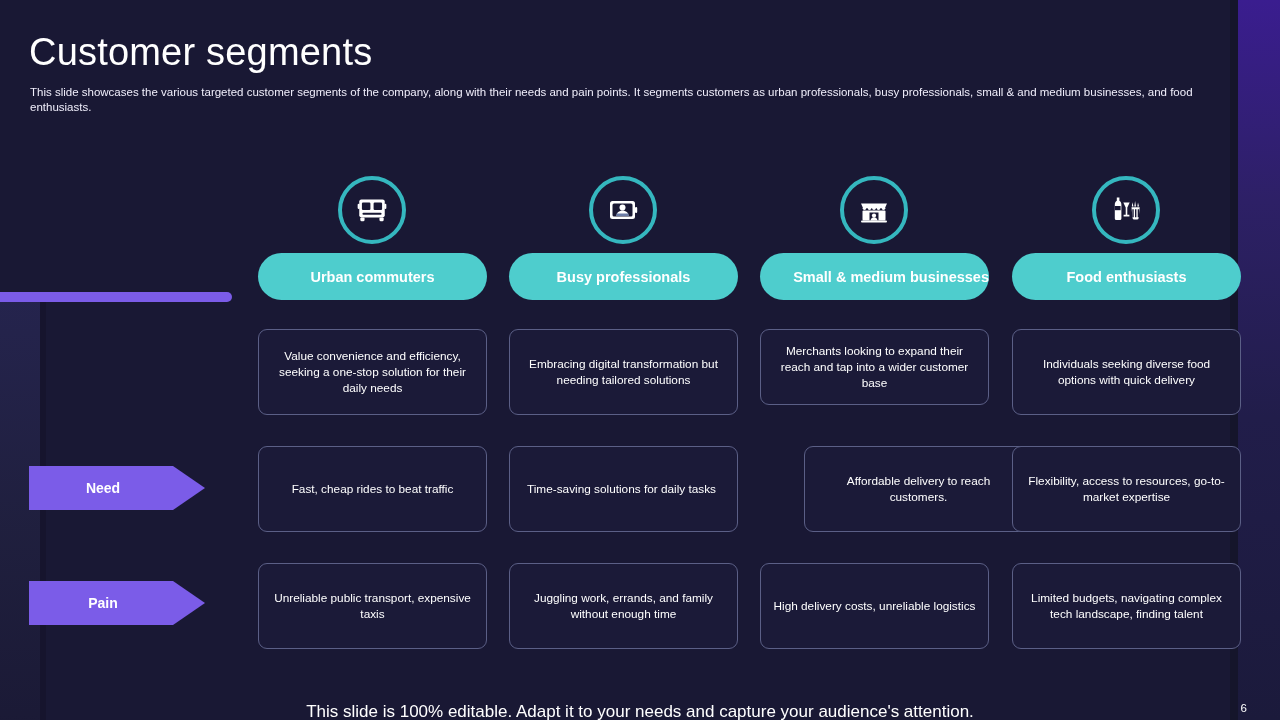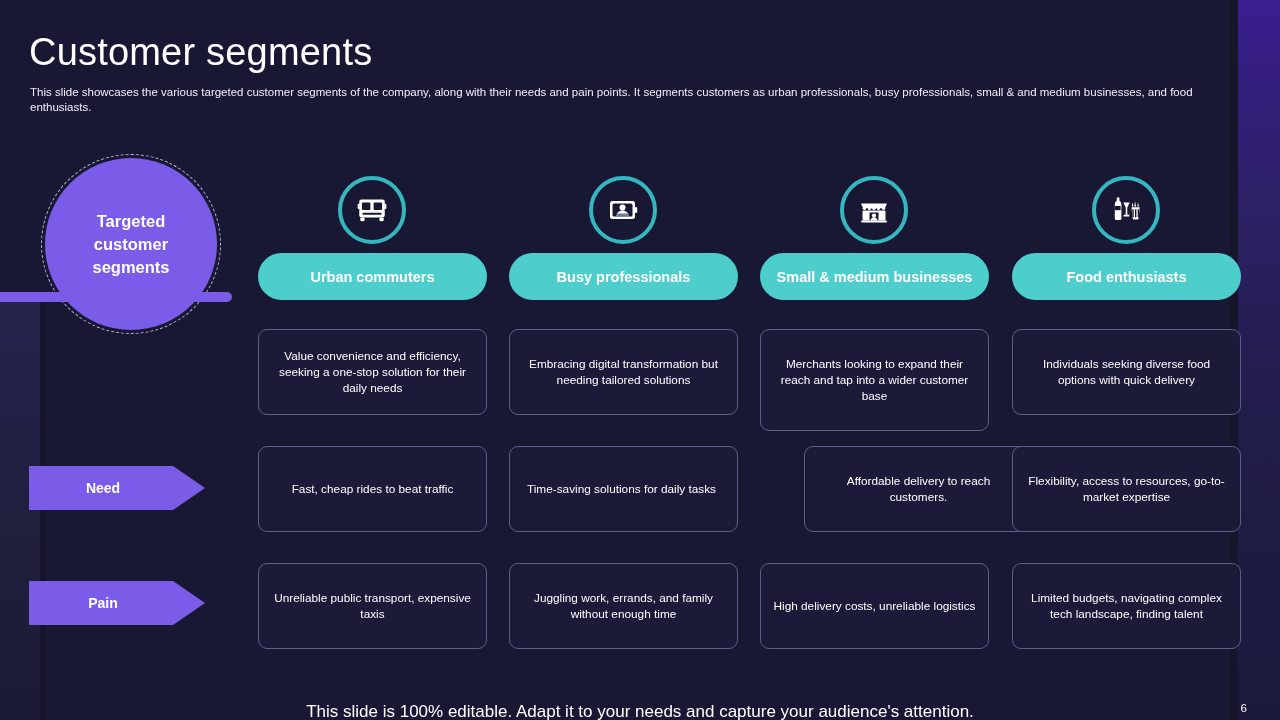--- a/index.html
+++ b/index.html
@@ -196,26 +196,20 @@
 <div class="slide">
 
   <div class="right-band"></div>
   <div class="right-band-inner"></div>
   <div class="left-band"></div>
   <div class="left-band2"></div>
 
   <div class="title">Customer segments</div>
   <div class="subtitle">This slide showcases the various targeted customer segments of the company, along with their needs and pain points. It segments customers as urban professionals, busy professionals, small &amp; and medium businesses, and food enthusiasts.</div>
 
-  <div class="circle-wrap">
-    <div class="circle-dash"></div>
-    <div class="circle-main">
-      <span>Targeted customer segments</span>
-    </div>
-  </div>
   <div class="purple-bar"></div>
 
   <div class="icon-circle" style="left:338px; top:176px;">
     <span>
       <svg width="34" height="34" viewBox="0 0 32 32" fill="#ffffff">
         <path d="M6 6h20a2 2 0 0 1 2 2v13a2 2 0 0 1-2 2H6a2 2 0 0 1-2-2V8a2 2 0 0 1 2-2z"></path>
         <rect x="6.5" y="9" width="8" height="7" rx="1" fill="#191834"></rect>
         <rect x="17.5" y="9" width="8" height="7" rx="1" fill="#191834"></rect>
         <rect x="7" y="18.5" width="18" height="2" rx="1" fill="#191834"></rect>
         <rect x="5" y="23" width="4" height="3.5" rx="1"></rect>
@@ -269,34 +263,34 @@
       </svg>
     </span>
   </div>
 
   <div class="pill" style="left:258px; top:253px; width:229px;">
     <span>Urban commuters</span>
   </div>
   <div class="pill" style="left:509px; top:253px; width:229px;">
     <span>Busy professionals</span>
   </div>
-  <div class="pill" style="left:760px; top:253px; width:229px;">
+  <div class="pill" style="left:760px; top:253px; width:229px;justify-content:flex-end;">
     <span>Small &amp; medium businesses</span>
   </div>
   <div class="pill" style="left:1012px; top:253px; width:229px;">
     <span>Food enthusiasts</span>
   </div>
 
   <div class="card" style="left:258px; top:329px; width:229px; height:86px;">
     <span>Value convenience and efficiency, seeking a one-stop solution for their daily needs</span>
   </div>
   <div class="card" style="left:509px; top:329px; width:229px; height:86px;">
     <span>Embracing digital transformation but needing tailored solutions</span>
   </div>
-  <div class="card" style="left:760px; top:329px; width:229px; height:102px;">
+  <div class="card" style="left:760px; top:329px; width:229px; height:76px;">
     <span>Merchants looking to expand their reach and tap into a wider customer base</span>
   </div>
   <div class="card" style="left:1012px; top:329px; width:229px; height:86px;">
     <span>Individuals seeking diverse food options with quick delivery</span>
   </div>
 
   <div class="arrow" style="top:466px;">
     <span>Need</span>
   </div>
   <div class="card" style="left:258px; top:446px; width:229px; height:86px;">

